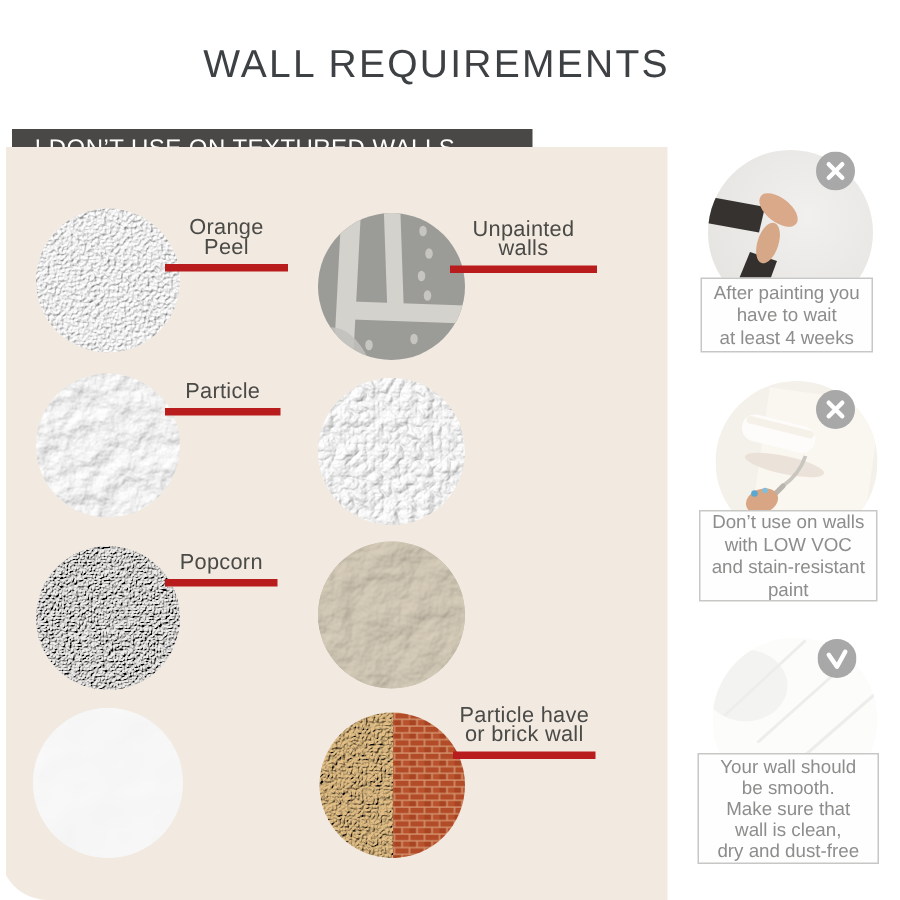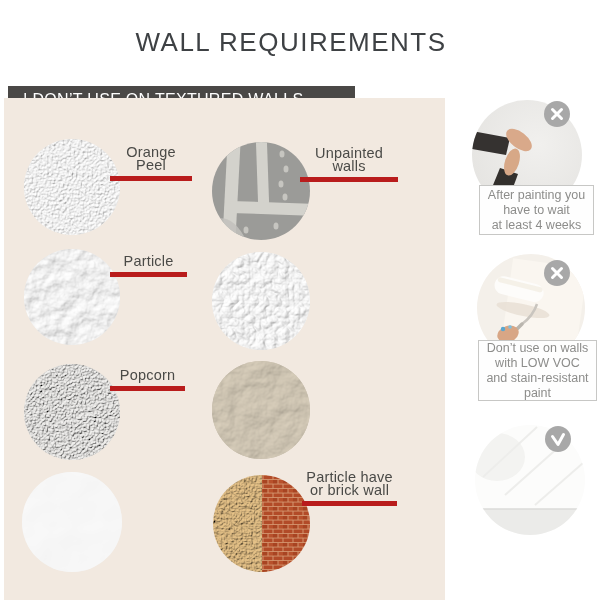--- a/index.html
+++ b/index.html
@@ -1,31 +1,31 @@
 <!DOCTYPE html>
 <html><head>
 <meta charset="utf-8">
 <style>
   html,body{margin:0;padding:0;background:#ffffff;}
   #stage{position:relative;width:600px;height:600px;background:#ffffff;
-         font-family:"Liberation Sans",sans-serif;overflow:hidden;}
+         font-family:"Liberation Sans",sans-serif;overflow:hidden;border-radius:32px;}
   .abs{position:absolute;}
   .title{position:absolute;left:0;top:27px;width:582px;text-align:center;
          font-size:26px;letter-spacing:1.5px;color:#3e4144;font-weight:400;}
   .banner{position:absolute;left:8px;top:86px;width:347px;height:27px;
           background:#4a4846;color:#ffffff;font-size:16px;line-height:27px;
           padding-left:15px;box-sizing:border-box;letter-spacing:0.3px;}
   .panel{position:absolute;left:4px;top:98px;width:441px;height:502px;background:#f2e9e0;}
   .tex-label{position:absolute;text-align:center;font-size:14.5px;line-height:13px;
              color:#4a4a47;border-bottom:5px solid #b91c1c;padding-bottom:4px;
              white-space:pre-line;letter-spacing:0.2px;}
   svg.abs{display:block;}
   .note-box{position:absolute;background:#fefefe;border:1px solid #c7c7c5;color:#8d8d8b;
             display:flex;align-items:center;justify-content:center;text-align:center;
-            font-size:12.5px;box-sizing:border-box;margin-left:12px;}
+            font-size:12.5px;box-sizing:border-box;}
   .note-box span{white-space:pre-line;line-height:15px;}
   .note-box.lh14 span{line-height:14px;}
   
   .p-t1{left:24px;top:139px}.p-t2{left:212px;top:142px}
   .p-t3{left:24px;top:249px}.p-t4{left:212px;top:252px}
   .p-t5{left:24px;top:364px}.p-t6{left:212px;top:361px}
   .p-t7{left:22px;top:472px}.p-t8{left:213px;top:475px}
   
   .p-l1{left:110px;top:146px;width:82px}.p-l2{left:300px;top:147px;width:98px}
   .p-l3{left:110px;top:255px;width:77px}.p-l4{left:300px;top:257px;width:95px}
@@ -291,14 +291,21 @@
         <line x1="60" y1="80" x2="108" y2="38"></line>
       </g>
       <rect y="84" width="110" height="26" fill="#ebebe9"></rect>
       <line y1="84" x2="110" y2="84" stroke="#dbdbd8" stroke-width="1.5"></line>
     </g>
   </svg>
   <svg class="abs p-s3b" width="26" height="26" viewBox="0 0 26 26">
     <circle cx="13" cy="13" r="13" fill="#a8a8a8"></circle>
     <path d="M7.5,10.5 L13,18.5 L18.5,8.5" stroke="#ffffff" stroke-width="3" fill="none" stroke-linecap="round" stroke-linejoin="round"></path>
   </svg>
+  <div class="note-box lh14 p-s3x">
+    <span>Your wall should
+be smooth.
+Make sure that
+wall is clean,
+dry and dust-free</span>
+  </div>
 
 </div>
 
 </body></html>

